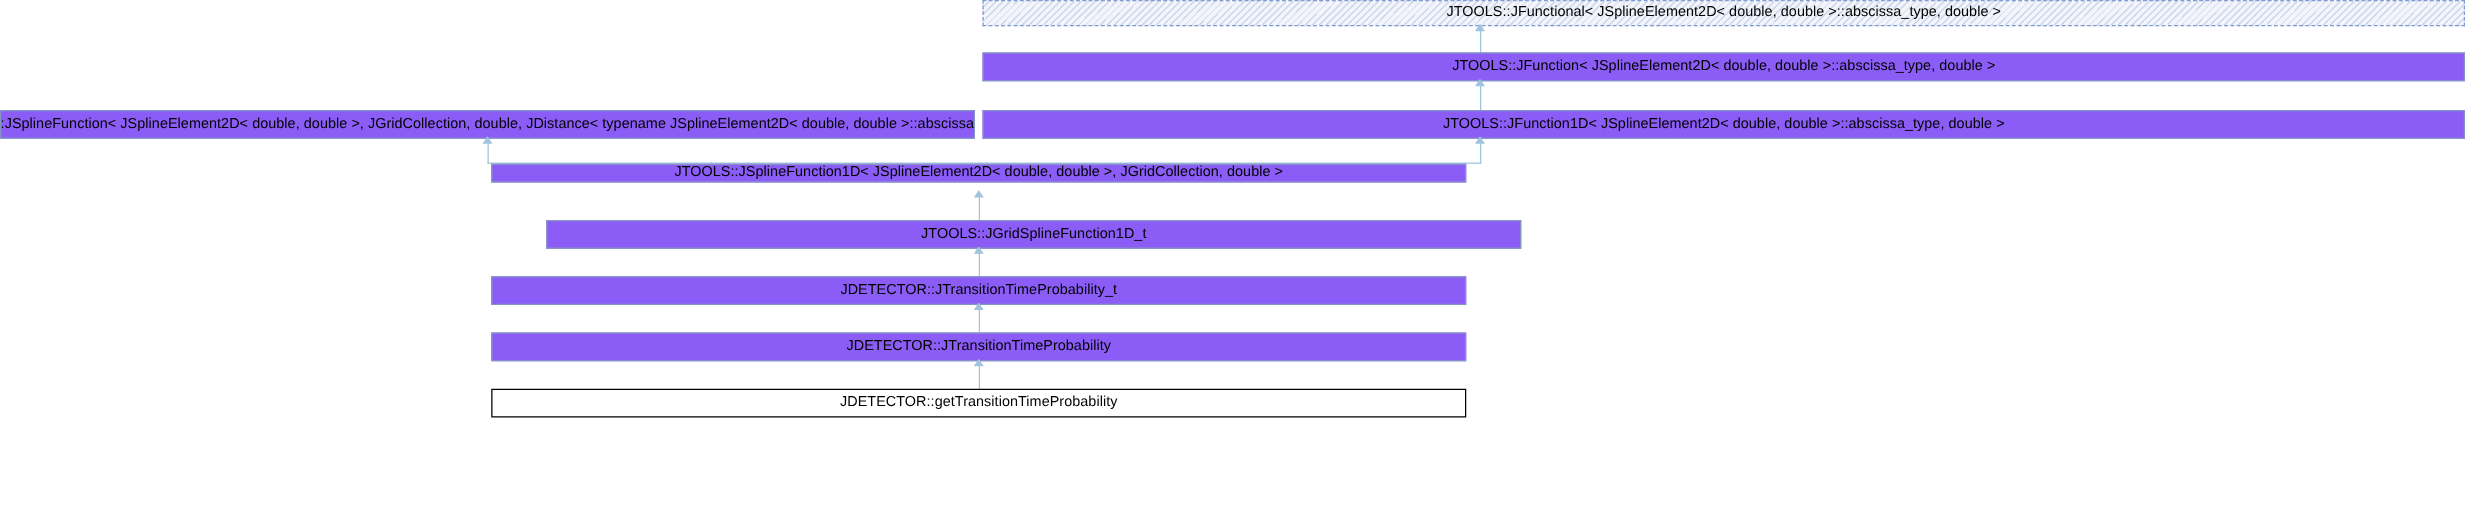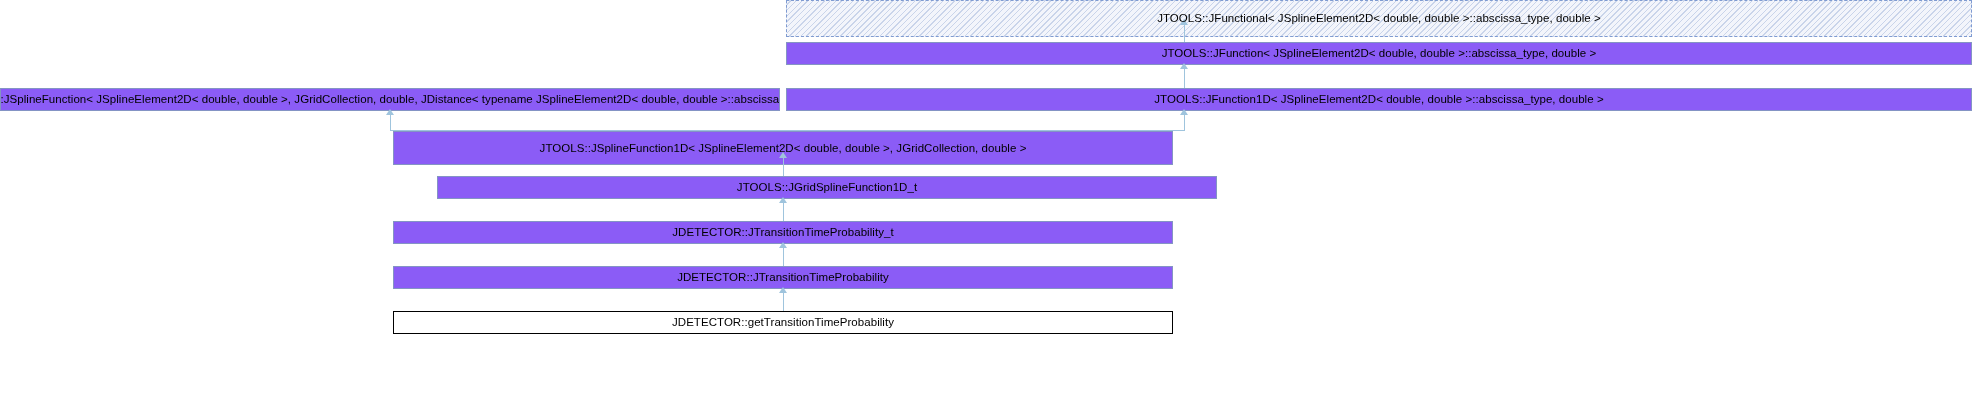--- a/index.html
+++ b/index.html
@@ -68,21 +68,21 @@
     border-left: 4px solid transparent;
     border-right: 4px solid transparent;
     border-bottom: 6px solid #9fc4dd;
   }
 </style>
 </head>
 <body>
 
 <div id="diagram">
 
-  <div class="node abstract" style="left:786px; top:0px; width:1186px; height:37px;text-align:right;">
+  <div class="node abstract" style="left:786px; top:0px; width:1186px; height:21px;text-align:right;">
     <span class="label">JTOOLS::JFunctional&lt; JSplineElement2D&lt; double, double &gt;::abscissa_type, double &gt;</span>
   </div>
 
   <div class="edge v" style="left:1184px; top:21px; height:25px;"></div>
   <div class="arrow" style="left:1180px; top:19px;"></div>
 
   <div class="node solid" style="left:786px; top:42px; width:1186px; height:23px;">
     <span class="label">JTOOLS::JFunction&lt; JSplineElement2D&lt; double, double &gt;::abscissa_type, double &gt;</span>
   </div>
 
@@ -97,21 +97,21 @@
     <span class="label">JTOOLS::JFunction1D&lt; JSplineElement2D&lt; double, double &gt;::abscissa_type, double &gt;</span>
   </div>
 
   <div class="edge v" style="left:390px; top:111px; height:20px;"></div>
   <div class="arrow" style="left:386px; top:109px;"></div>
   <div class="edge" style="left:390px; top:130px; width:795px; height:1px;"></div>
   <div class="edge v" style="left:1184px; top:111px; height:20px;"></div>
   <div class="arrow" style="left:1180px; top:109px;"></div>
   <div class="edge v" style="left:782px; top:130px; height:1px;"></div>
 
-  <div class="node solid" style="left:393px; top:131px; width:780px; height:34px;">
+  <div class="node solid" style="left:393px; top:131px; width:780px; height:15px;">
     <span class="label">JTOOLS::JSplineFunction1D&lt; JSplineElement2D&lt; double, double &gt;, JGridCollection, double &gt;</span>
   </div>
 
   <div class="edge v" style="left:783px; top:154px; height:22px;"></div>
   <div class="arrow" style="left:779px; top:152px;"></div>
 
   <div class="node solid" style="left:393px; top:176px; width:780px; height:23px;margin-left:44px;">
     <span class="label">JTOOLS::JGridSplineFunction1D_t</span>
   </div>
 

